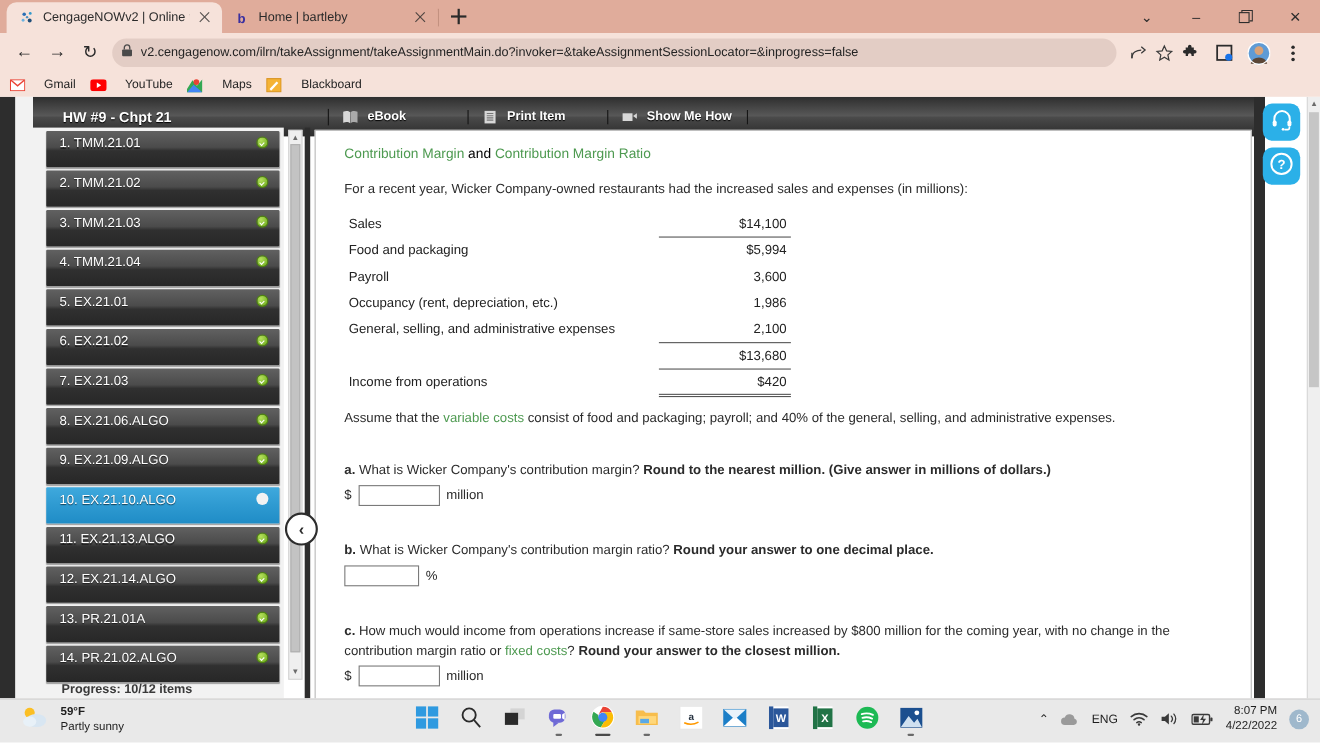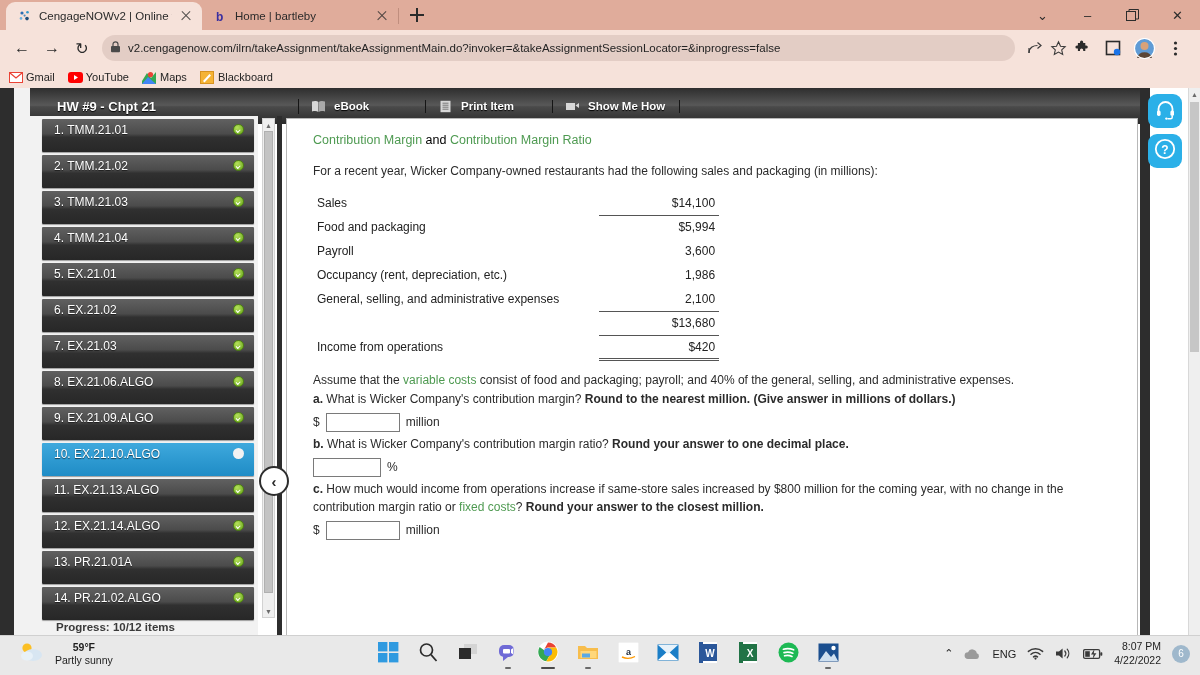--- a/index.html
+++ b/index.html
@@ -45,21 +45,21 @@
   .navbtn { width: 28px; height: 28px; display: flex; align-items: center; justify-content: center; color: #2b2b2b; font-size: 16px; }
   .omnibox {
     flex: 1; height: 26px; background: #e3cdc5; border-radius: 13px; margin: 0 6px 0 4px;
     display: flex; align-items: center; padding: 0 8px; gap: 7px; position: relative;
   }
   .omnibox .url { font-size: 11.5px; color: #232323; white-space: nowrap; overflow: hidden; }
   .chrome-icons { display: flex; align-items: center; gap: 9px; padding-right: 6px; }
   .ci { width: 22px; height: 22px; display: flex; align-items: center; justify-content: center; }
 
   .bookmarks { height: 22px; display: flex; align-items: center; padding-left: 8px; gap: 13px; }
-  .bm { display: flex; align-items: center; gap: 3px; font-size: 11px; color: #242424; }
+  .bm { display: flex; align-items: center; gap: 17px; font-size: 11px; color: #242424; }
   .bm-ico { width: 15px; height: 15px; display:flex; align-items:center; justify-content:center; font-size: 11px; }
 
   
   .viewport { position: absolute; left: 0; top: 88px; width: 1200px; height: 547px; background: #fff; overflow: hidden; }
 
   .leftrail { position: absolute; left: 0; top: 0; width: 14px; height: 547px; background: #2d2d2d; }
   .railgap  { position: absolute; left: 14px; top: 0; width: 16px; height: 547px; background: #f2f2f2; }
 
   
   .hdrbar {
@@ -125,21 +125,21 @@
   .qintro { font-size: 12px; color: #2b2b2b; margin-bottom: 13px; }
 
   table.fin { border-collapse: collapse; margin-left: 4px; }
   table.fin td { font-size: 12px; color: #222; padding: 3px 0; height: 24px; vertical-align: middle; }
   table.fin td.lbl { padding-right: 40px; }
   table.fin td.val { text-align: right; width: 120px; padding-right: 4px; }
   td.ul1 { border-bottom: 1px solid #555; }
   td.dbl { border-bottom: 3px double #555; }
 
   .assume { font-size: 12px; color: #2b2b2b; margin-top: 12px; }
-  .qblock { margin-top: 4px; font-size: 12px; color: #2b2b2b; line-height: 1.45; }
+  .qblock { margin-top: 32px; font-size: 12px; color: #2b2b2b; line-height: 1.45; }
   .qlead { font-weight: bold; }
   .ansrow { display: flex; align-items: center; gap: 6px; margin-top: 5px; }
   .dollar { font-size: 12px; }
   .abox { width: 74px; height: 19px; border: 1px solid #7a7a7a; background: #fff; }
   .abox.wide { width: 68px; }
   .unit { font-size: 12px; }
 
   
   .rightcol { position: absolute; left: 1140px; top: 0; width: 60px; height: 547px; }
   .helpbtn {
@@ -147,21 +147,21 @@
     background: #2bb0e8; display: flex; align-items: center; justify-content: center;
   }
   .helpbtn.b1 { top: 6px; }
   .helpbtn.b2 { top: 46px; }
   .rightscroll { position: absolute; left: 48px; top: 0; width: 12px; height: 547px; background: #efefef; border-left: 1px solid #d8d8d8; }
   .rightscroll .thumb { position: absolute; left: 1px; top: 14px; width: 9px; height: 250px; background: #c6c6c6; }
   .rightscroll .arr { position: absolute; left: 0; right: 0; height: 12px; display:flex; align-items:center; justify-content:center; color:#6b6b6b; font-size:7px; }
   .rscroll-dark { position: absolute; left: 1140px; top: 0; width: 10px; height: 547px; background: #2d2d2d; }
 
   
-  .taskbar { position: absolute; left: 0; top: 635px; width: 1200px; height: 40px; background: #e9e9e9; border-top: 1px solid #d0d0d0; text-align: center; }
+  .taskbar { position: absolute; left: 0; top: 635px; width: 1200px; height: 40px; background: #e9e9e9; border-top: 1px solid #d0d0d0; }
   .weather { position: absolute; left: 18px; top: 5px; display: flex; align-items: center; gap: 9px; }
   .wx-text { display: flex; flex-direction: column; font-size: 10.5px; color: #1e1e1e; line-height: 1.25; }
   .wx-temp { font-weight: bold; }
   .tb-icons { position: absolute; left: 376px; top: 4px; display: flex; align-items: center; gap: 16px; }
   .tbi { width: 24px; height: 24px; display: flex; align-items: center; justify-content: center; position: relative; }
   .tbi.activeapp::after { content:''; position: absolute; bottom: -5px; left: 5px; width: 14px; height: 2.5px; background: #4a4a4a; border-radius: 2px; }
   .tbi.minidot::after { content:''; position: absolute; bottom: -5px; left: 9px; width: 6px; height: 2.5px; background: #6a6a6a; border-radius: 2px; }
   .tray { position: absolute; right: 10px; top: 4px; display: flex; align-items: center; gap: 11px; }
   .tray-item { font-size: 11px; color: #1e1e1e; display: flex; align-items: center; }
   .clock { display: flex; flex-direction: column; align-items: flex-end; font-size: 10.5px; color: #1e1e1e; line-height: 1.3; }
@@ -414,21 +414,21 @@
     </div>
 
     <div class="divider"></div>
     <div class="collapse">‹</div>
 
     <div class="content">
       <div class="qtitle">
         <span class="greenlink">Contribution Margin</span><span> and </span><span class="greenlink">Contribution Margin Ratio</span>
       </div>
 
-      <div class="qintro">For a recent year, Wicker Company-owned restaurants had the following sales and packaging (in millions):</div>
+      <div class="qintro">For a recent year, Wicker Company-owned restaurants had the increased sales and expenses (in millions):</div>
 
       <table class="fin">
         <tbody>
             <tr>
           <td class="lbl">Sales</td>
           <td class="val ul1">$14,100</td>
         </tr>
         <tr>
           <td class="lbl">Food and packaging</td>
           <td class="val">$5,994</td>

